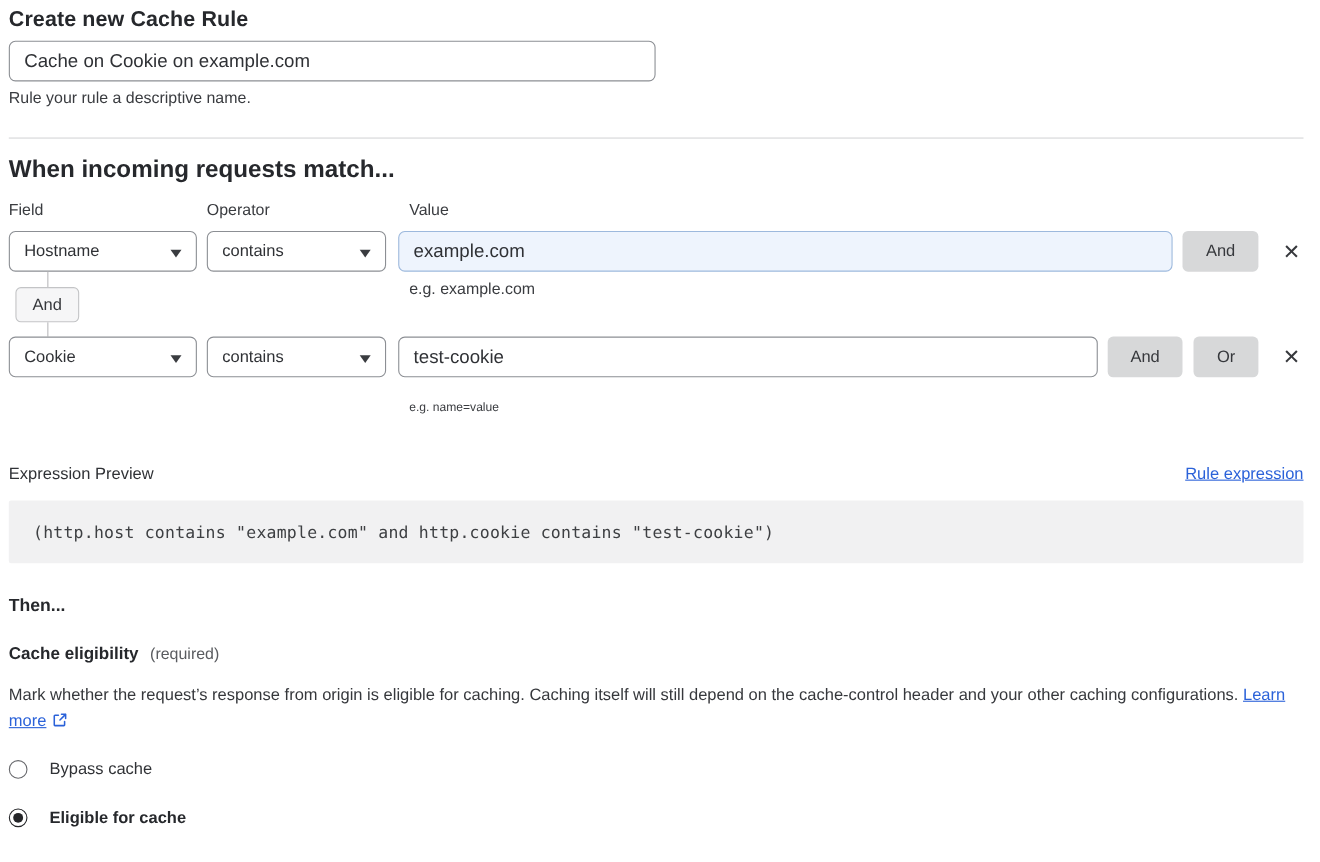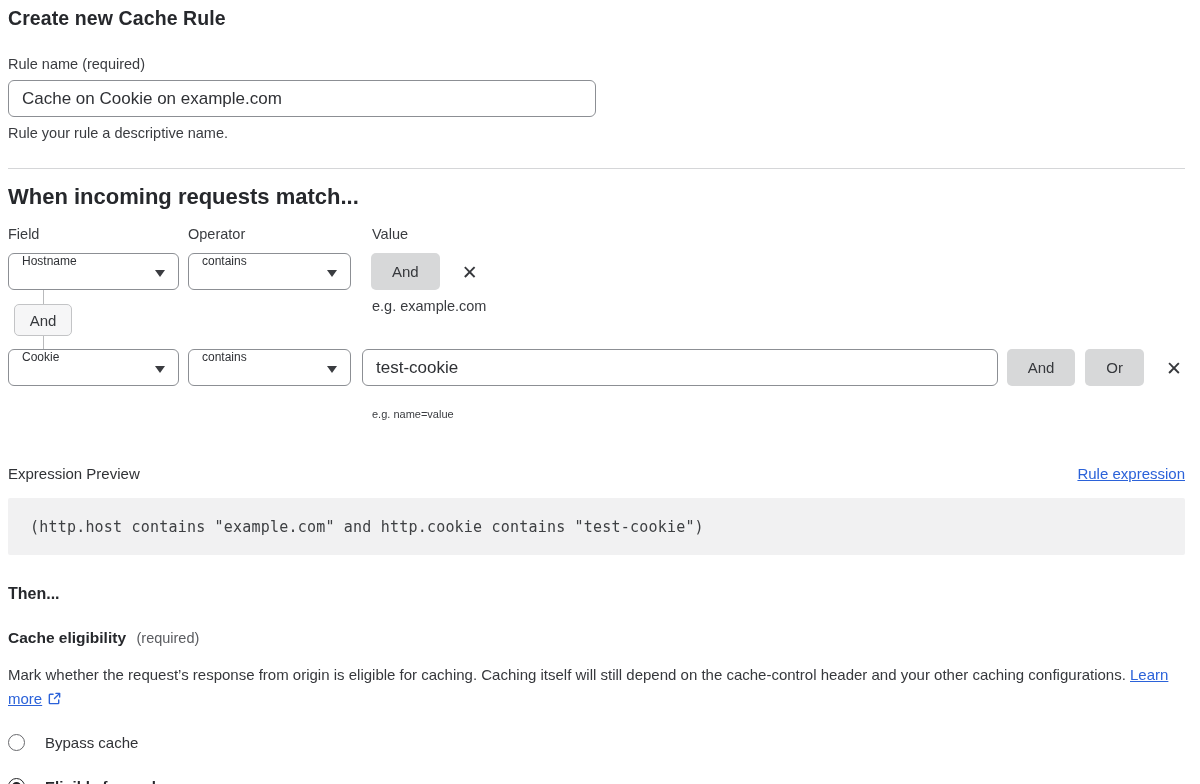--- a/index.html
+++ b/index.html
@@ -29,22 +29,22 @@
 
   .col-labels { display: flex; margin-top: 18px; font-size: 14.5px; color: #3a3c40; line-height: 18px; }
   .col-field { width: 180px; }
   .col-operator { width: 184px; }
   .col-value { flex: 1; }
 
   .cond-row { display: flex; align-items: center; margin-top: 10px; height: 37px; }
   .select-box {
     position: relative; height: 37px; background: #fff;
     border: 1px solid #8c8f94; border-radius: 6px;
-    display: flex; padding: 0 30px 0 13px;
-    font-size: 12px; color: #2f3135; cursor: pointer;
+    display: flex; align-items: center; padding: 0 30px 0 13px;
+    font-size: 15px; color: #2f3135; cursor: pointer;
   }
   .select-field { width: 171px; margin-right: 9px; }
   .select-operator { width: 163px; margin-right: 11px; }
   .chevron {
     position: absolute; right: 13px; top: 16px;
     width: 0; height: 0;
     border-left: 5.5px solid transparent; border-right: 5.5px solid transparent;
     border-top: 7px solid #3a3c40;
   }
   .value-input { flex: 1; margin-top: 0; width: auto; }
@@ -113,21 +113,20 @@
   .radio-label { margin-left: 20px; font-size: 15px; color: #303236; }
   .radio-label.bold { font-weight: 700; color: #26282c; }
 </style>
 </head>
 <body>
 
 <div class="page">
 
   <h1 class="page-title">Create new Cache Rule</h1>
 
-  <div class="field-label">Rule name (required)</div>
   <input type="text" class="text-input" value="Cache on Cookie on example.com" style="">
   <div class="help-text">Rule your rule a descriptive name.</div>
 
   <hr class="divider">
 
   <h2 class="match-heading">When incoming requests match...</h2>
 
   <div class="col-labels">
     <div class="col-field">Field</div>
     <div class="col-operator">Operator</div>
@@ -136,20 +135,21 @@
 
   <div class="cond-row">
     <div class="select-box select-field">
       <span>Hostname</span>
       <span class="chevron"></span>
     </div>
     <div class="select-box select-operator">
       <span>contains</span>
       <span class="chevron"></span>
     </div>
+    <input type="text" class="text-input value-input highlighted" value="example.com" style="">
     <button class="gray-btn">And</button>
     <span class="x-icon">✕</span>
   </div>
 
   <div class="between-rows">
     <div class="connector">
       <div class="v-line top"></div>
       <button class="connector-btn">And</button>
       <div class="v-line bottom"></div>
     </div>

